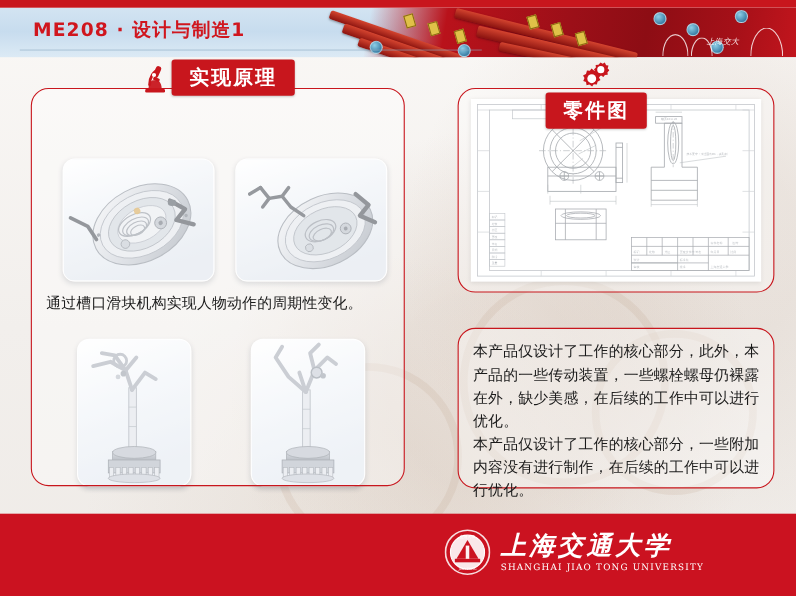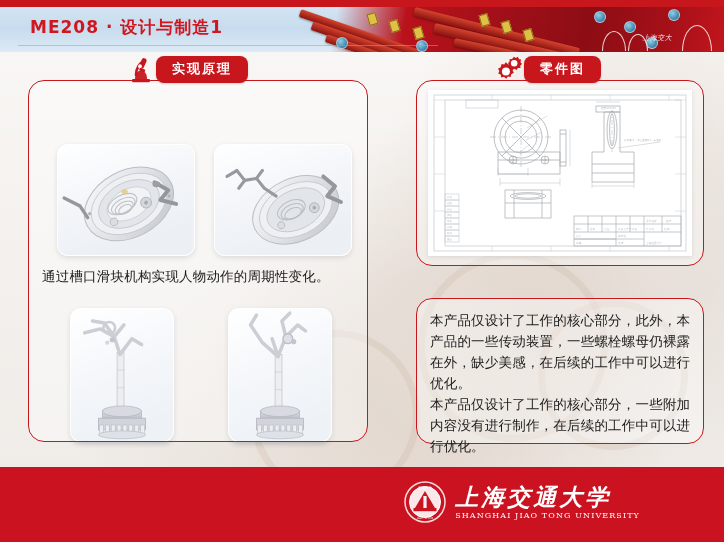--- a/index.html
+++ b/index.html
@@ -82,22 +82,22 @@
 
   
   .canvas {
     position:absolute; top:52px; left:0; width:724px; height:415px;
     background: transparent; z-index: 3;
   }
 
   
   .chip-row { position:absolute; display:flex; align-items:center; z-index:4; }
   .chip {
-    background:#c8161d; color:#fff; font-weight:bold; font-size:13px;
-    padding:4px 16px 5px 16px; border-radius:8px; letter-spacing:2px;
+    background:#c8161d; color:#fff; font-weight:bold; font-size:18px;
+    padding:4px 16px 5px 16px; border-radius:3px; letter-spacing:2px;
     white-space:nowrap; box-shadow:0 1px 2px rgba(0,0,0,.18);
   }
   .chip-icon { width:26px; height:30px; margin-right:2px; position:relative; }
 
   
   .panel {
     position:absolute; border:1.6px solid #c8161d; border-radius:16px;
     background: rgba(255,255,255,0.40); z-index:2;
   }
   .panel-text {
@@ -348,21 +348,21 @@
           <rect x="47" y="118" width="4" height="10"></rect>
         <rect x="53" y="118" width="4" height="10"></rect>
           <rect x="59" y="118" width="4" height="10"></rect>
         <rect x="65" y="118" width="4" height="10"></rect>
           <rect x="71" y="118" width="4" height="10"></rect>
       </g>
       <ellipse cx="52" cy="128" rx="24" ry="4" fill="#c9ced7" stroke="#7d838d" stroke-width=".6"></ellipse>
     </svg>
   </div>
 
-  <div class="chip-row" style="left:496px; top:54px;">
+  <div class="chip-row" style="left:496px; top:54px;flex-direction:column;">
     <div class="chip-icon">
       <svg viewBox="0 0 26 30">
         <g fill="#c8161d">
           <g transform="translate(16.5,11) scale(1.05)">
             <path d="M0,-8 L2,-7.2 L3.6,-8.6 L5.2,-6.4 L7.2,-6.6 L7,-3.8 L8.8,-2.6 L7.4,-0.6 L8,1.4 L5.6,2 L4.6,4 L2.4,3.2 L0.8,4.6 L-0.8,2.6 L-3,2.6 L-2.8,0.2 L-4.6,-1 L-3.2,-3 L-3.8,-5 L-1.4,-5.6 Z" transform="rotate(10)"></path>
             <circle cx="1.6" cy="-1.6" r="3.1" fill="#fff"></circle>
           </g>
           <g transform="translate(8,19.5) scale(1.22)">
             <path d="M0,-8 L2,-7.2 L3.6,-8.6 L5.2,-6.4 L7.2,-6.6 L7,-3.8 L8.8,-2.6 L7.4,-0.6 L8,1.4 L5.6,2 L4.6,4 L2.4,3.2 L0.8,4.6 L-0.8,2.6 L-3,2.6 L-2.8,0.2 L-4.6,-1 L-3.2,-3 L-3.8,-5 L-1.4,-5.6 Z" transform="rotate(-14)"></path>
             <circle cx="1.6" cy="-1.6" r="3.3" fill="#fff"></circle>

